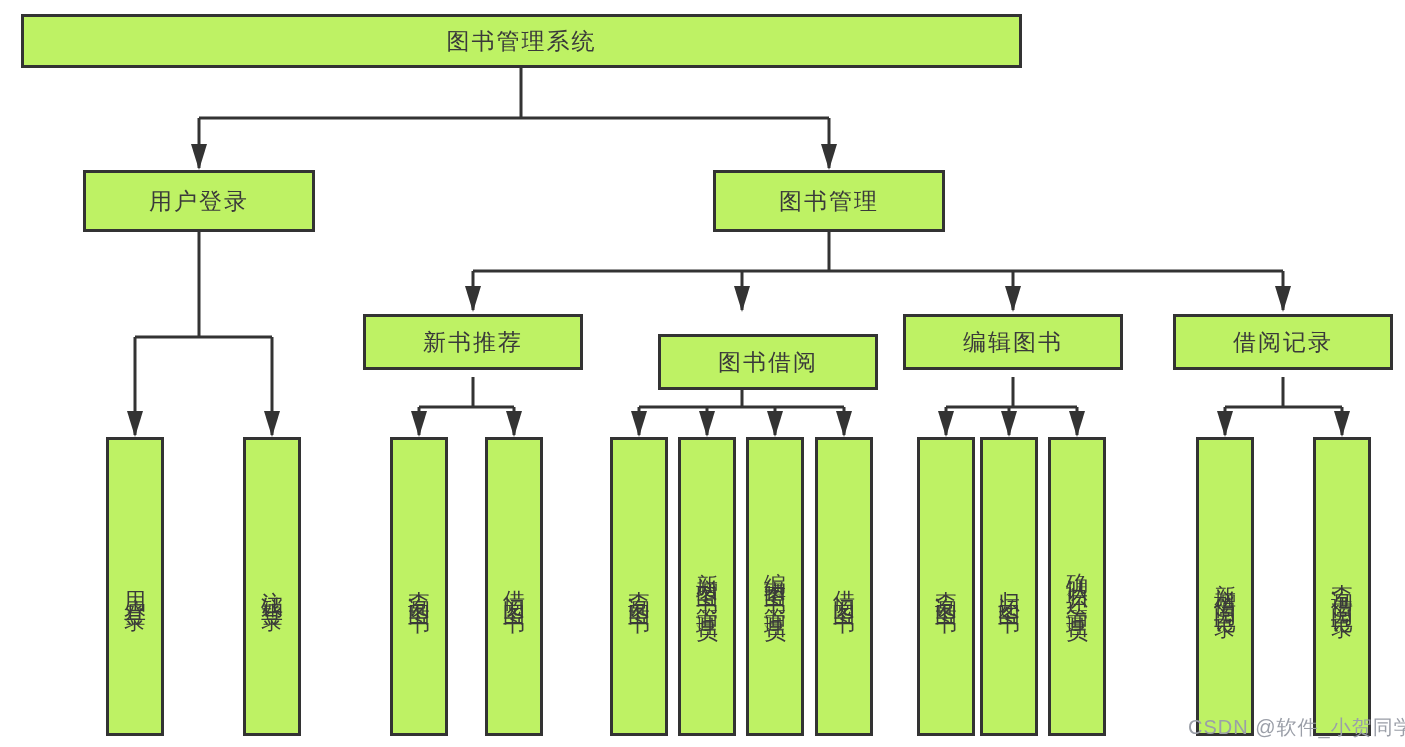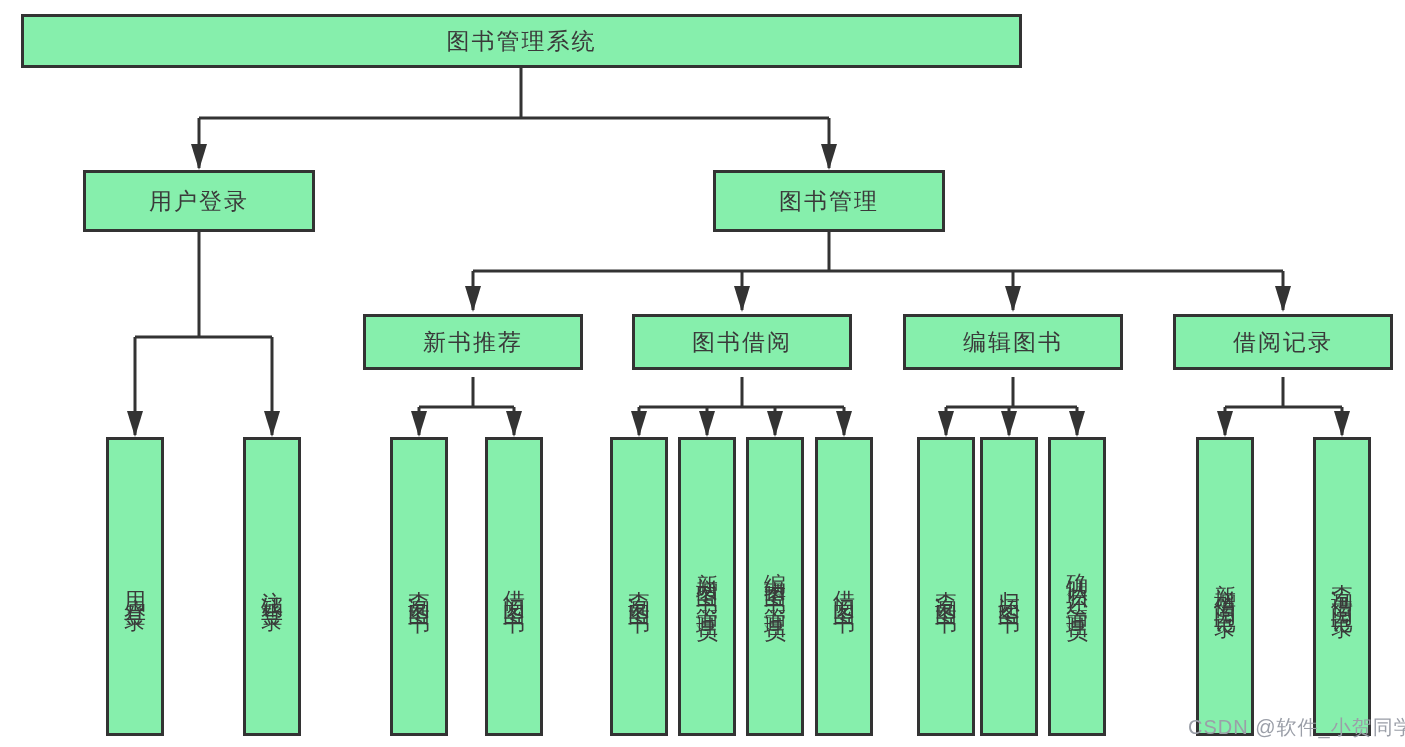--- a/index.html
+++ b/index.html
@@ -7,38 +7,38 @@
     position:relative; width:1405px; height:747px;
     background:var(--background,#ffffff);
     font-family:"Liberation Sans","DejaVu Sans",sans-serif;
     overflow:hidden;
   }
   .connectors { position:absolute; left:0; top:0; z-index:1; }
   .connectors path.line { stroke:var(--line,#333333); stroke-width:3; fill:none; }
   .connectors marker path { fill:var(--line,#333333); stroke:none; }
   .box {
     position:absolute; box-sizing:border-box; z-index:2;
-    border:3px solid var(--line,#333333); background:#86efac;
+    border:3px solid var(--line,#333333); background:#bef264;
     display:flex; align-items:center; justify-content:center;
     color:var(--text,#3a3a3a);
   }
   .box.h { font-size:23px; letter-spacing:2px; white-space:nowrap; }
   .box.v .vtext {
     writing-mode:vertical-rl; text-orientation:mixed;
     font-size:22px; letter-spacing:7px; line-height:1.1; white-space:nowrap;
   }
   
   .n-root  { left:21px;  top:14px;  width:1001px; height:54px; }
   
   .n-ulog  { left:83px;  top:170px; width:232px; height:62px; }
   .n-bmgmt { left:713px; top:170px; width:232px; height:62px; }
   
   .lv3 { top:314px; width:220px; height:56px; }
   .n-nbr { left:363px; }
-  .n-bbw { left:632px; }
+  .n-bbw { left:658px;margin-top:20px; }
   .n-cbw { left:903px; }
   .n-brec{ left:1173px;font-family:Liberation Serif, serif; }
   
   .leaf { top:437px; width:58px; height:299px; }
   .n-a1 { left:106px; }  .n-a2 { left:243px; }
   .n-b1 { left:390px; }  .n-b2 { left:485px; }
   .n-c1 { left:610px; }  .n-c2 { left:678px; }
   .n-c3 { left:746px; }  .n-c4 { left:815px; }
   .n-d1 { left:917px; }  .n-d2 { left:980px; }
   .n-d3 { left:1048px; }

